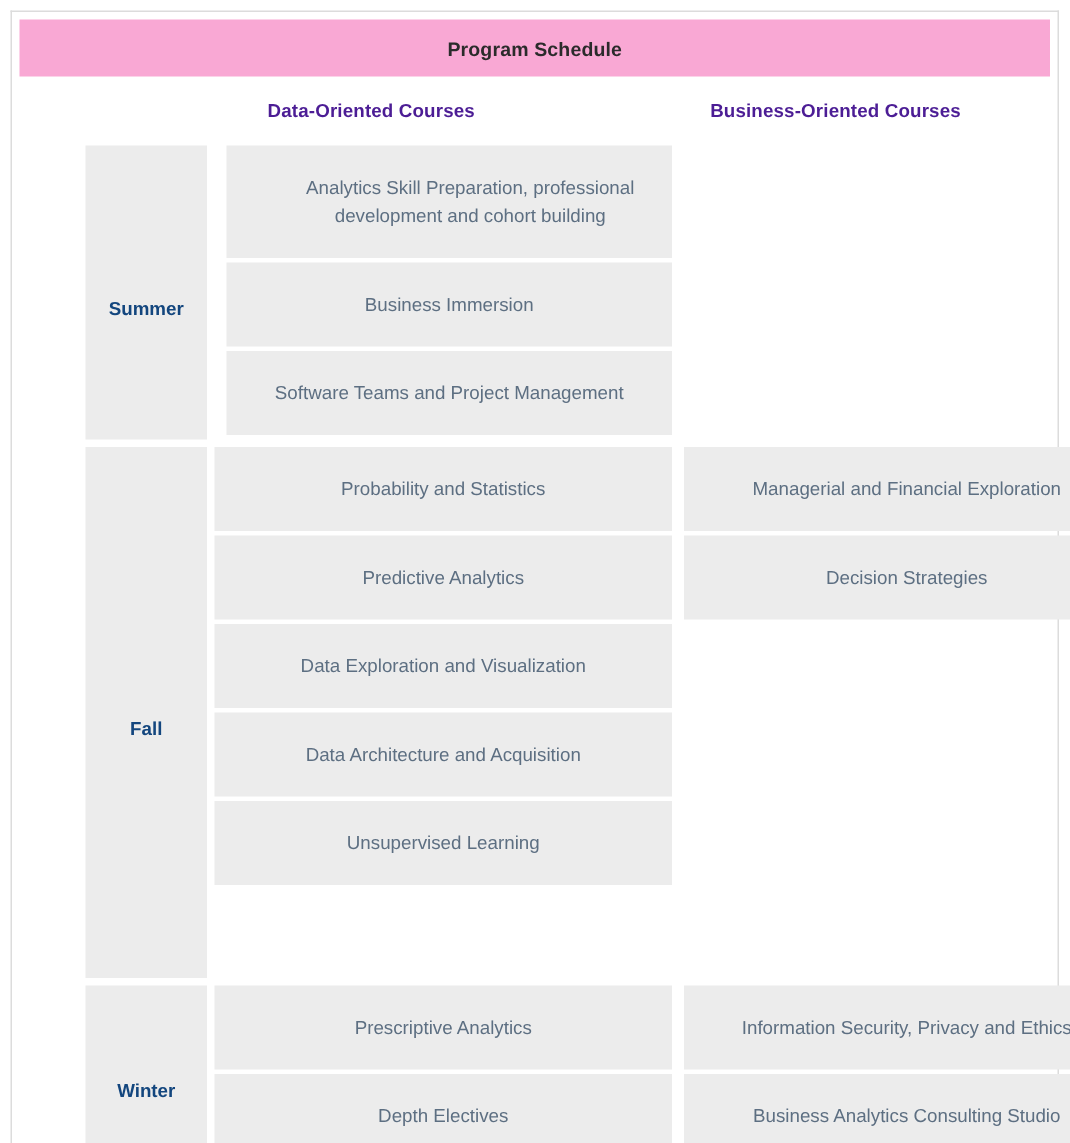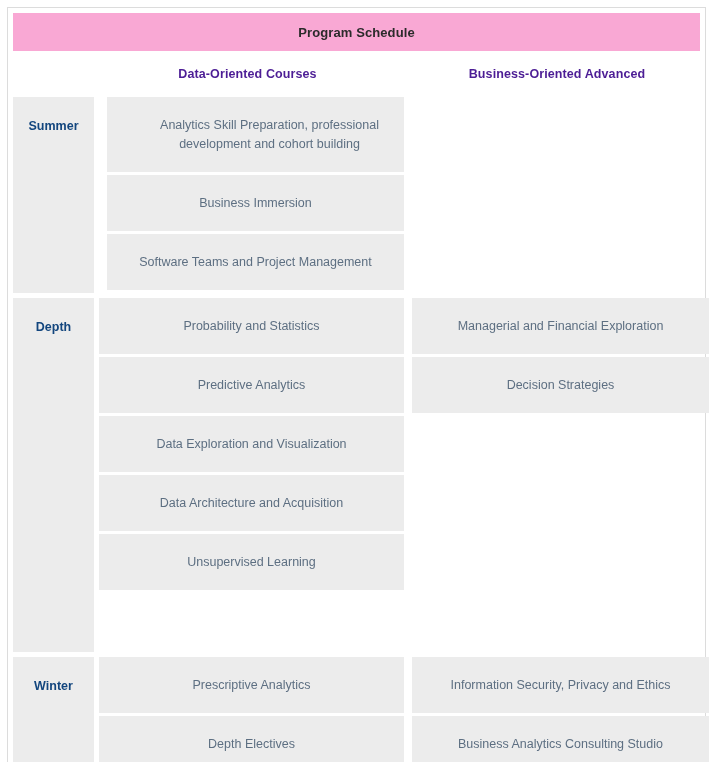--- a/index.html
+++ b/index.html
@@ -64,27 +64,28 @@
     display: flex;
     align-items: stretch;
     margin: 0 5px 5px 5px;
   }
 
   .season-label-cell {
     width: 81px;
     flex: 0 0 81px;
     background: #ececec;
     display: flex;
-    align-items: flex-start;
+    align-items: center;
     justify-content: center;
     padding-top: 22px;
     box-sizing: border-box;
     font-size: 12.5px;
     font-weight: bold;
     color: #13467e;
+    margin-left: 44px;
   }
 
   .season-columns {
     display: flex;
     flex: 1 1 auto;
     margin-left: 5px;
   }
 
   .course-column {
     display: flex;
@@ -112,39 +113,39 @@
 </style>
 </head>
 <body>
 
 <div class="page-frame">
 
   <div class="schedule-title">Program Schedule</div>
 
   <div class="column-headers">
     <div class="col-head data-col">Data-Oriented Courses</div>
-    <div class="col-head biz-col">Business-Oriented Advanced</div>
+    <div class="col-head biz-col">Business-Oriented Courses</div>
   </div>
 
   <div id="seasons-container">
       <div class="season-row" style="min-height: 196px;">
         <div class="season-label-cell">
           <span>Summer</span>
         </div>
         <div class="season-columns">
           <div class="course-column biz-col">
             <div class="course-cell tall">Analytics Skill Preparation, professional development and cohort building</div>
             <div class="course-cell">Business Immersion</div>
             <div class="course-cell">Software Teams and Project Management</div>
           </div>
         </div>
       </div>
       <div class="season-row" style="min-height: 354px;">
         <div class="season-label-cell">
-          <span>Depth</span>
+          <span>Fall</span>
         </div>
         <div class="season-columns">
           <div class="course-column data-col">
             <div class="course-cell">Probability and Statistics</div>
             <div class="course-cell">Predictive Analytics</div>
             <div class="course-cell">Data Exploration and Visualization</div>
             <div class="course-cell">Data Architecture and Acquisition</div>
             <div class="course-cell">Unsupervised Learning</div>
           </div>
           <div class="course-column biz-col">

